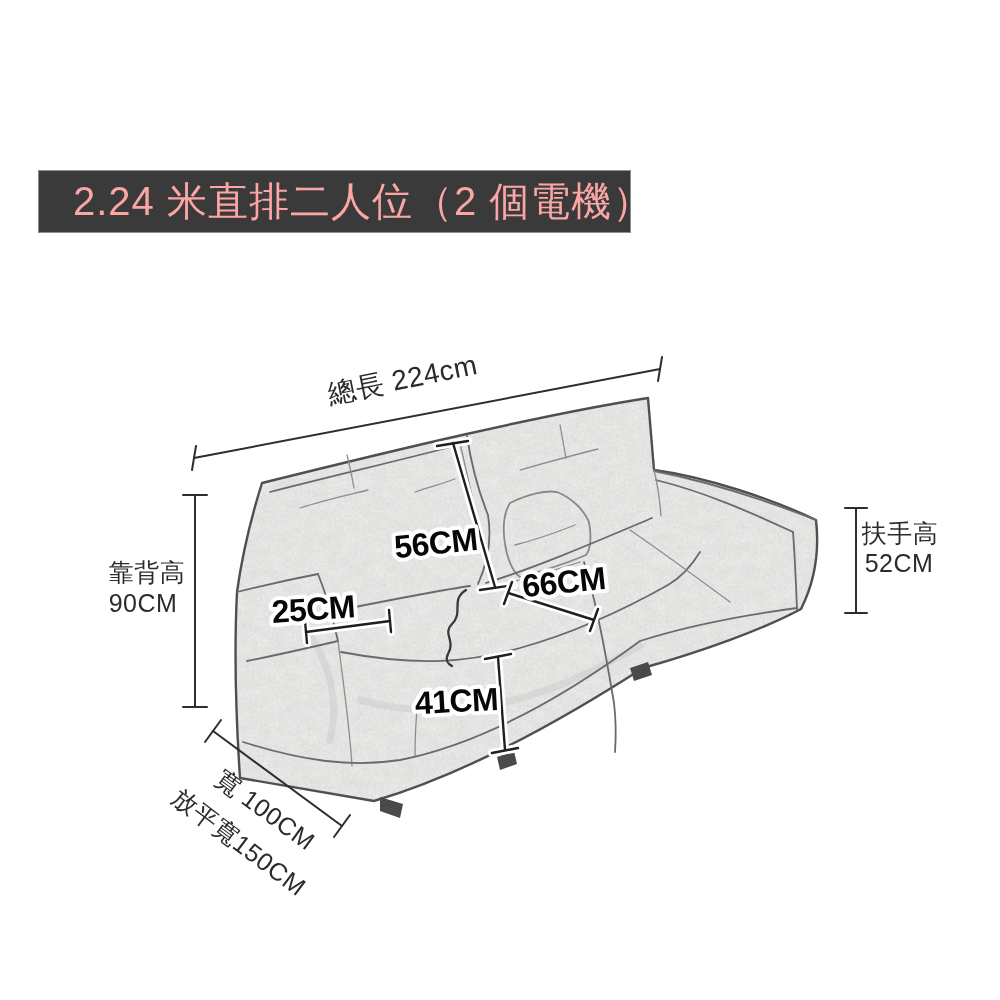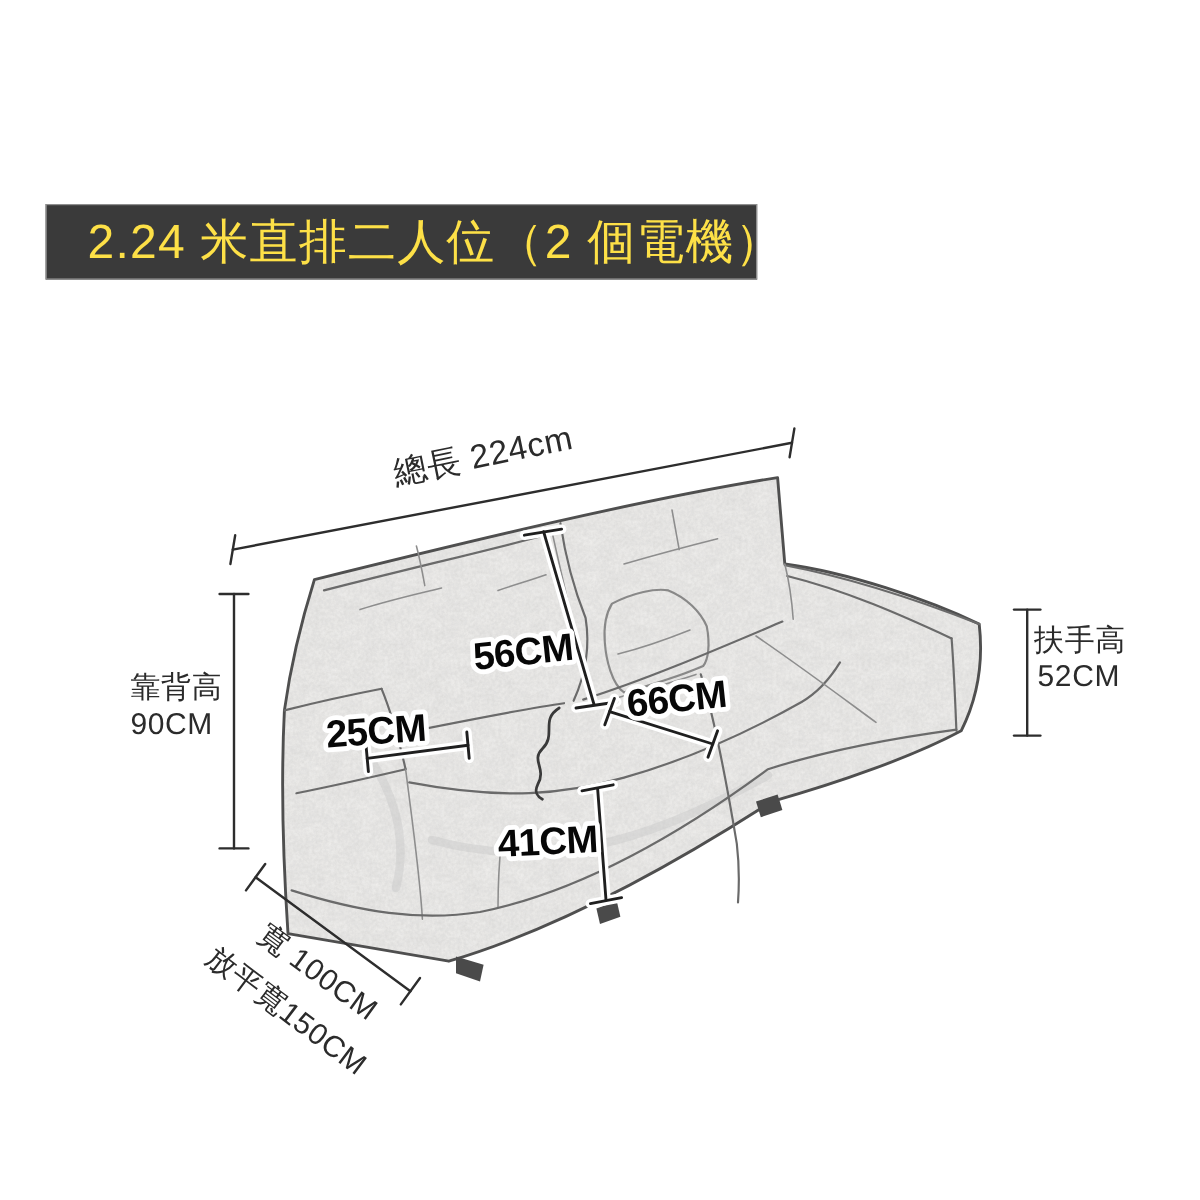--- a/index.html
+++ b/index.html
@@ -6,21 +6,21 @@
   .canvas{
     position:relative;width:1000px;height:1000px;background:#ffffff;overflow:hidden;
     font-family:"Liberation Sans",sans-serif;
   }
   .title-banner{
     position:absolute;left:38px;top:170px;width:593px;height:63px;
     background:#3a3a3a;border:1px solid #8f8f8f;box-sizing:border-box;
     display:flex;align-items:center;padding-left:34px;
   }
   .title-banner span{
-    color:#fde047;font-size:40px;font-weight:400;letter-spacing:1px;white-space:nowrap;
+    color:#fca5a5;font-size:40px;font-weight:400;letter-spacing:1px;white-space:nowrap;
   }
   svg.diagram{position:absolute;left:0;top:0;}
   
   .outline{fill:none;stroke:#4f4f4f;stroke-width:2.4;stroke-linecap:round;stroke-linejoin:round;}
   .seam{fill:none;stroke:#6a6a6a;stroke-width:1.8;stroke-linecap:round;stroke-linejoin:round;}
   .crease{fill:none;stroke:#8d8d8d;stroke-width:1.3;stroke-linecap:round;stroke-linejoin:round;}
   .shade{fill:none;stroke:#c8c8c8;stroke-width:7;stroke-linecap:round;opacity:.45;}
   .cable{fill:none;stroke:#3a3a3a;stroke-width:2.3;stroke-linecap:round;}
   .foot{fill:#4a4a4a;stroke:none;}
   

